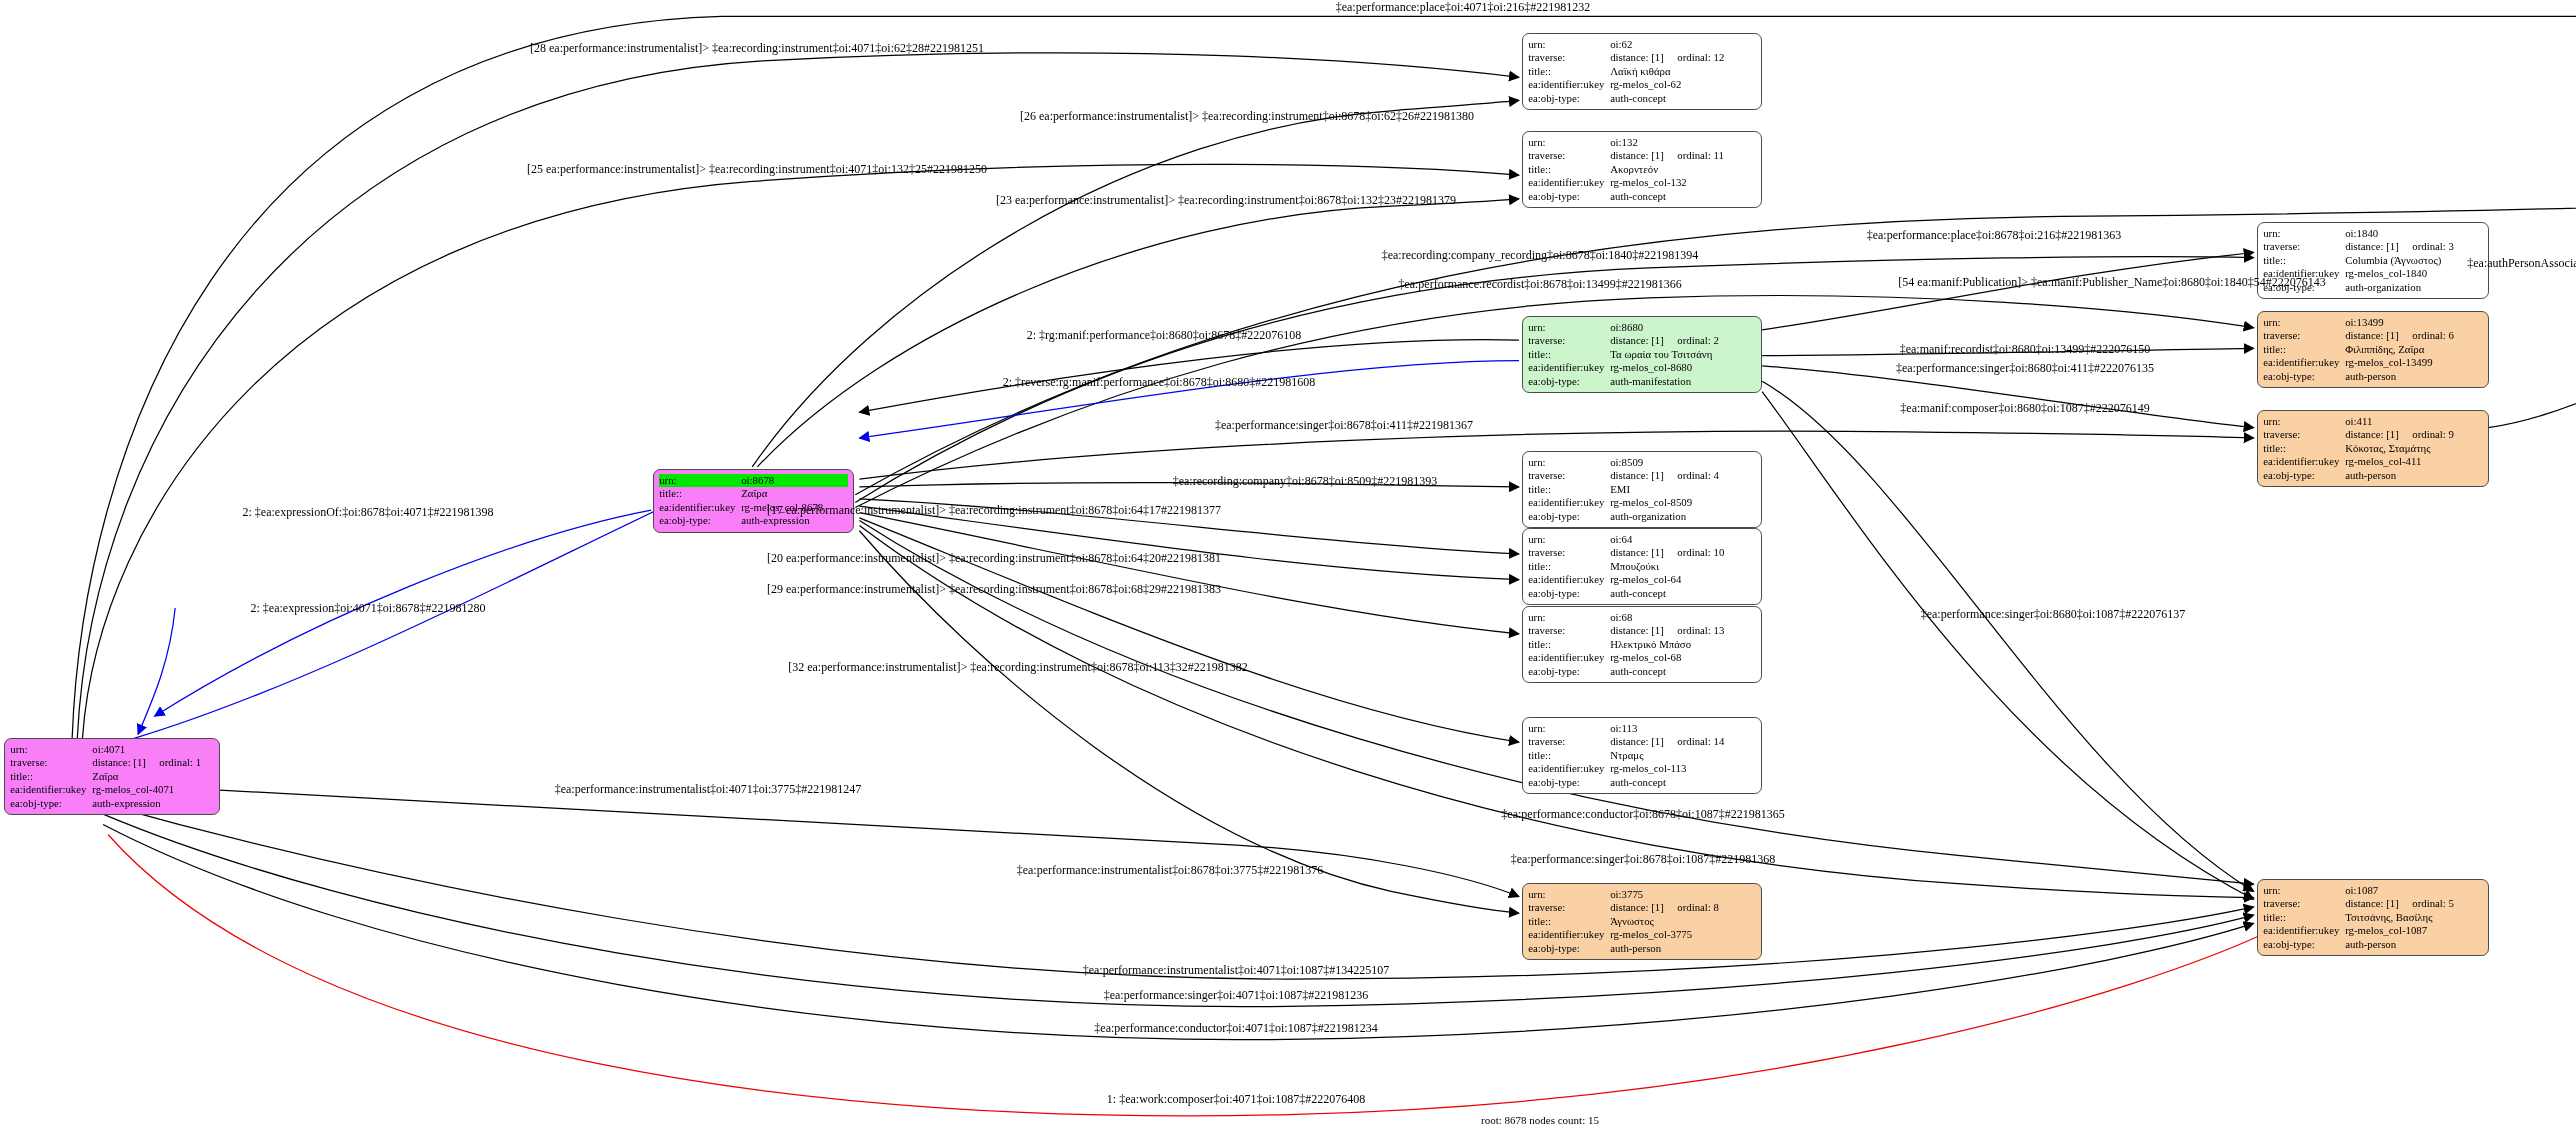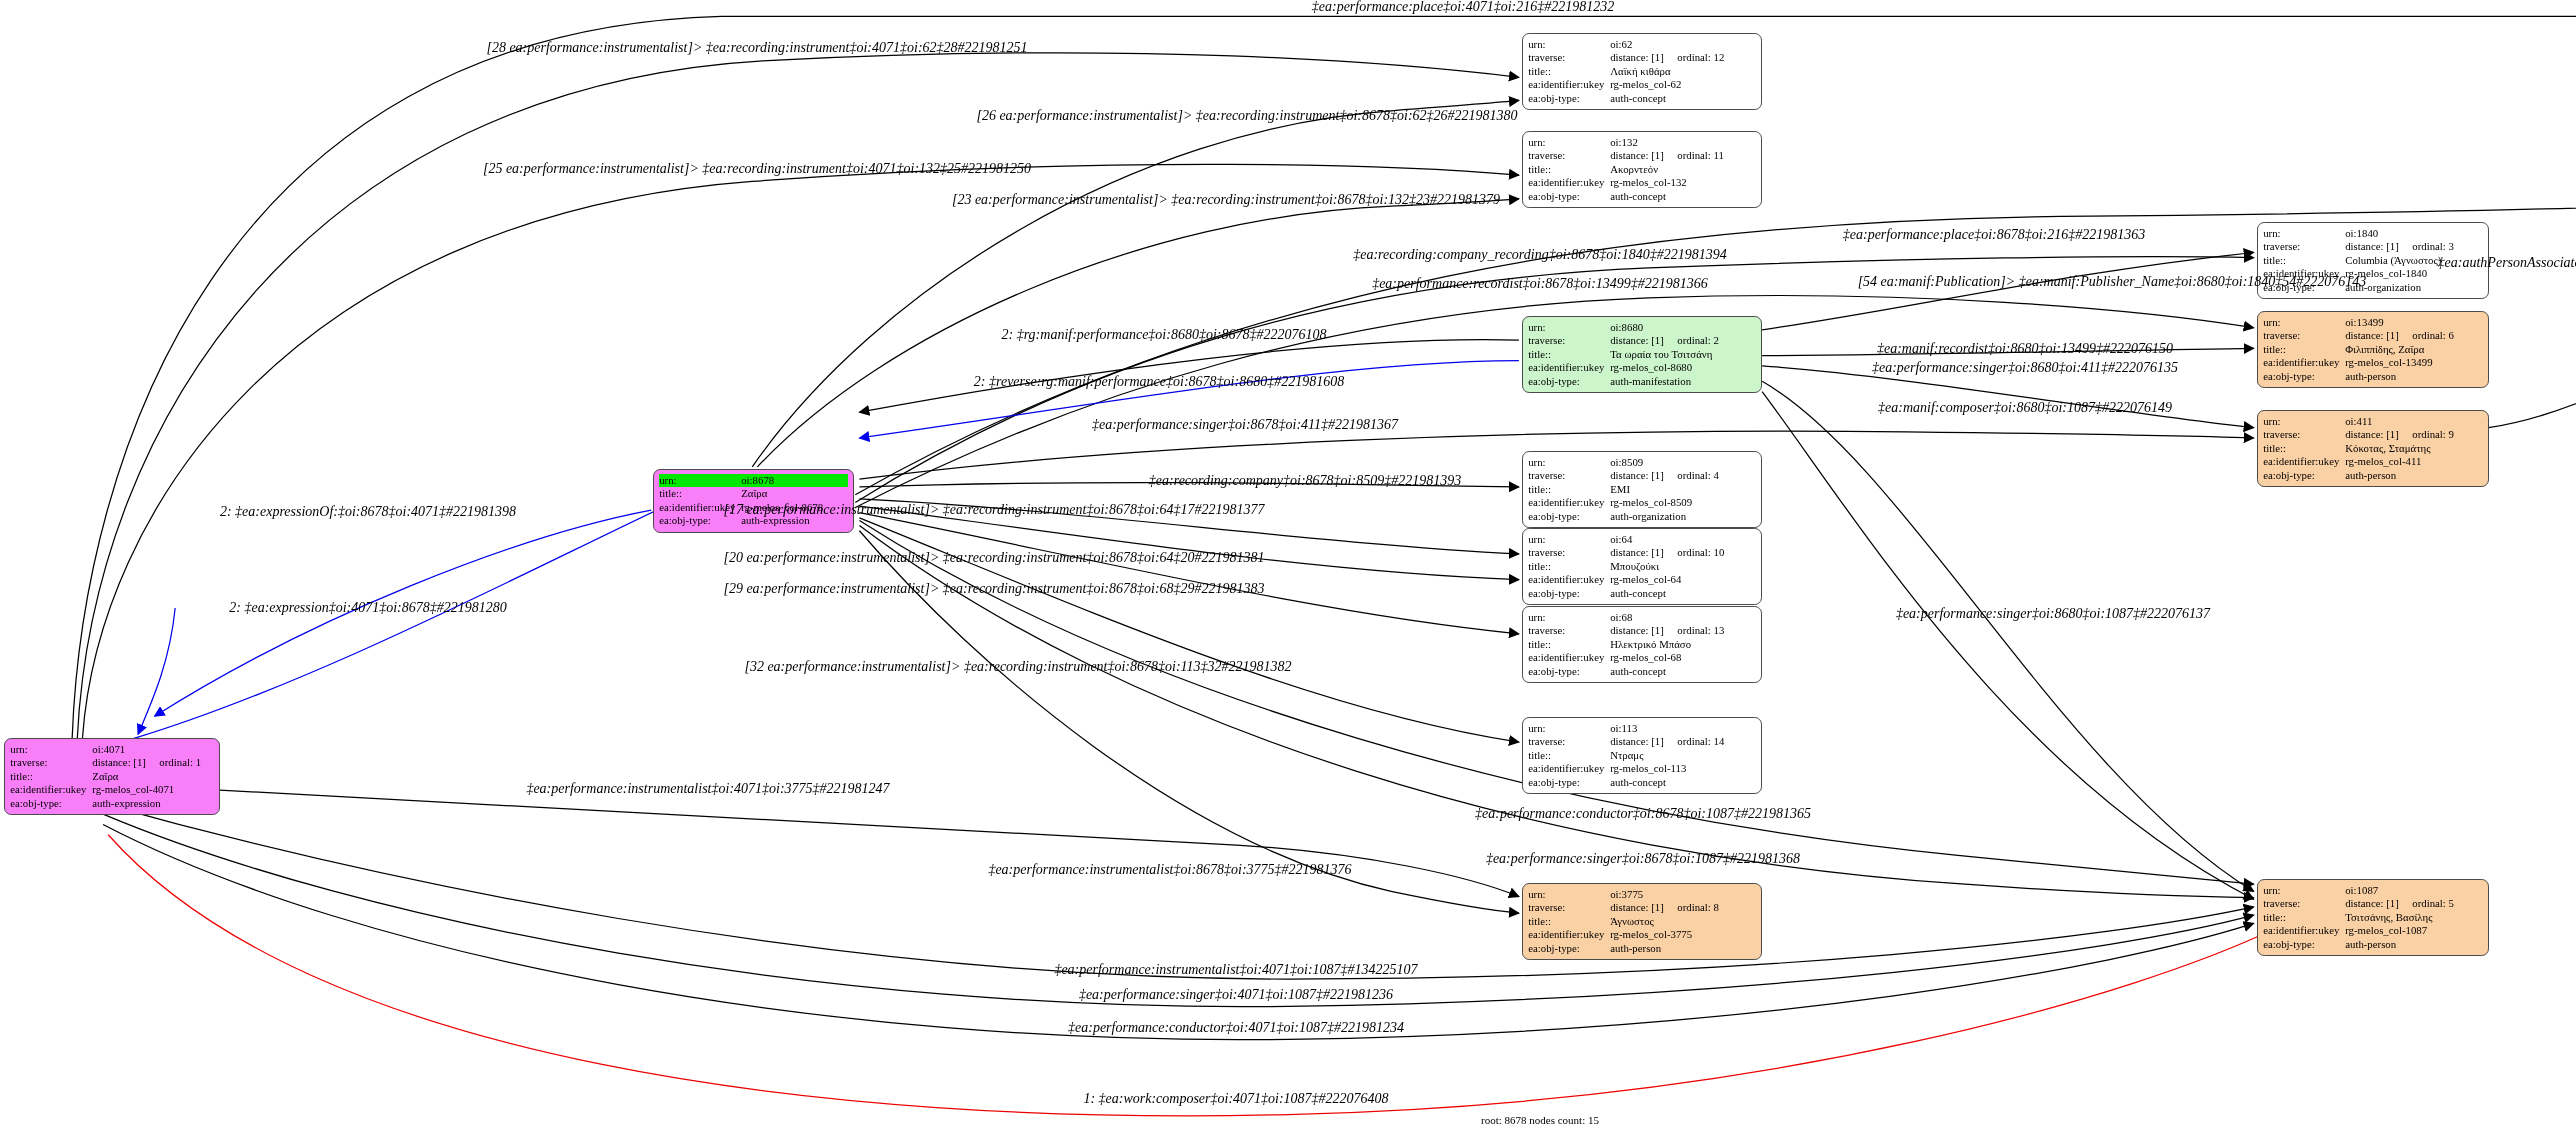--- a/index.html
+++ b/index.html
@@ -56,26 +56,25 @@
     background: #00e800;
   }
   .n-magenta { background: #f97ff9; border-color: #4a4a4a; }
   .n-green   { background: #ccf5cc; border-color: #4a4a4a; }
   .n-orange  { background: #fad0a5; border-color: #4a4a4a; }
   .n-white   { background: #ffffff; border-color: #4a4a4a; }
 
   .edge-label {
     position: absolute;
     font-family: "Liberation Serif", serif;
-    font-size: 14px;
+    font-size: 12px;
     color: #000000;
     white-space: nowrap;
     transform: translate(-50%, -50%);
     pointer-events: none;
-    font-style: italic;
   }
   .footer-label {
     position: absolute;
     font-family: "Liberation Serif", serif;
     font-size: 11px;
     color: #000000;
     white-space: nowrap;
     transform: translate(-50%, -50%);
   }
 </style>
@@ -485,21 +484,21 @@
       <div class="edge-label" style="left: 1994px; top: 203px; margin-top: 32px;">‡ea:performance:place‡oi:8678‡oi:216‡#221981363</div>
       <div class="edge-label" style="left: 1540px; top: 255px;">‡ea:recording:company_recording‡oi:8678‡oi:1840‡#221981394</div>
       <div class="edge-label" style="left: 1540px; top: 284px;">‡ea:performance:recordist‡oi:8678‡oi:13499‡#221981366</div>
       <div class="edge-label" style="left: 2112px; top: 282px;">[54 ea:manif:Publication]&gt; ‡ea:manif:Publisher_Name‡oi:8680‡oi:1840‡54#222076143</div>
       <div class="edge-label" style="left: 2628px; top: 263px;">‡ea:authPersonAssociatedPlace_Birth‡oi:411‡oi:216‡#120686450</div>
       <div class="edge-label" style="left: 1164px; top: 335px;">2: ‡rg:manif:performance‡oi:8680‡oi:8678‡#222076108</div>
       <div class="edge-label" style="left: 2025px; top: 349px;">‡ea:manif:recordist‡oi:8680‡oi:13499‡#222076150</div>
       <div class="edge-label" style="left: 2025px; top: 368px;">‡ea:performance:singer‡oi:8680‡oi:411‡#222076135</div>
       <div class="edge-label" style="left: 1159px; top: 382px;">2: ‡reverse:rg:manif:performance‡oi:8678‡oi:8680‡#221981608</div>
       <div class="edge-label" style="left: 2025px; top: 408px;">‡ea:manif:composer‡oi:8680‡oi:1087‡#222076149</div>
-      <div class="edge-label" style="left: 1245px; top: 425px; text-align: right;">‡ea:performance:singer‡oi:8678‡oi:411‡#221981367</div>
+      <div class="edge-label" style="left: 1344px; top: 425px; text-align: right;">‡ea:performance:singer‡oi:8678‡oi:411‡#221981367</div>
       <div class="edge-label" style="left: 1283px; top: 481px; margin-left: 22px;">‡ea:recording:company‡oi:8678‡oi:8509‡#221981393</div>
       <div class="edge-label" style="left: 368px; top: 512px;">2: ‡ea:expressionOf:‡oi:8678‡oi:4071‡#221981398</div>
       <div class="edge-label" style="left: 994px; top: 510px;">[17 ea:performance:instrumentalist]&gt; ‡ea:recording:instrument‡oi:8678‡oi:64‡17#221981377</div>
       <div class="edge-label" style="left: 994px; top: 558px;">[20 ea:performance:instrumentalist]&gt; ‡ea:recording:instrument‡oi:8678‡oi:64‡20#221981381</div>
       <div class="edge-label" style="left: 994px; top: 589px;">[29 ea:performance:instrumentalist]&gt; ‡ea:recording:instrument‡oi:8678‡oi:68‡29#221981383</div>
       <div class="edge-label" style="left: 368px; top: 608px;">2: ‡ea:expression‡oi:4071‡oi:8678‡#221981280</div>
       <div class="edge-label" style="left: 1018px; top: 667px;">[32 ea:performance:instrumentalist]&gt; ‡ea:recording:instrument‡oi:8678‡oi:113‡32#221981382</div>
       <div class="edge-label" style="left: 2025px; top: 614px; margin-left: 28px;">‡ea:performance:singer‡oi:8680‡oi:1087‡#222076137</div>
       <div class="edge-label" style="left: 1643px; top: 814px;">‡ea:performance:conductor‡oi:8678‡oi:1087‡#221981365</div>
       <div class="edge-label" style="left: 708px; top: 789px;">‡ea:performance:instrumentalist‡oi:4071‡oi:3775‡#221981247</div>

